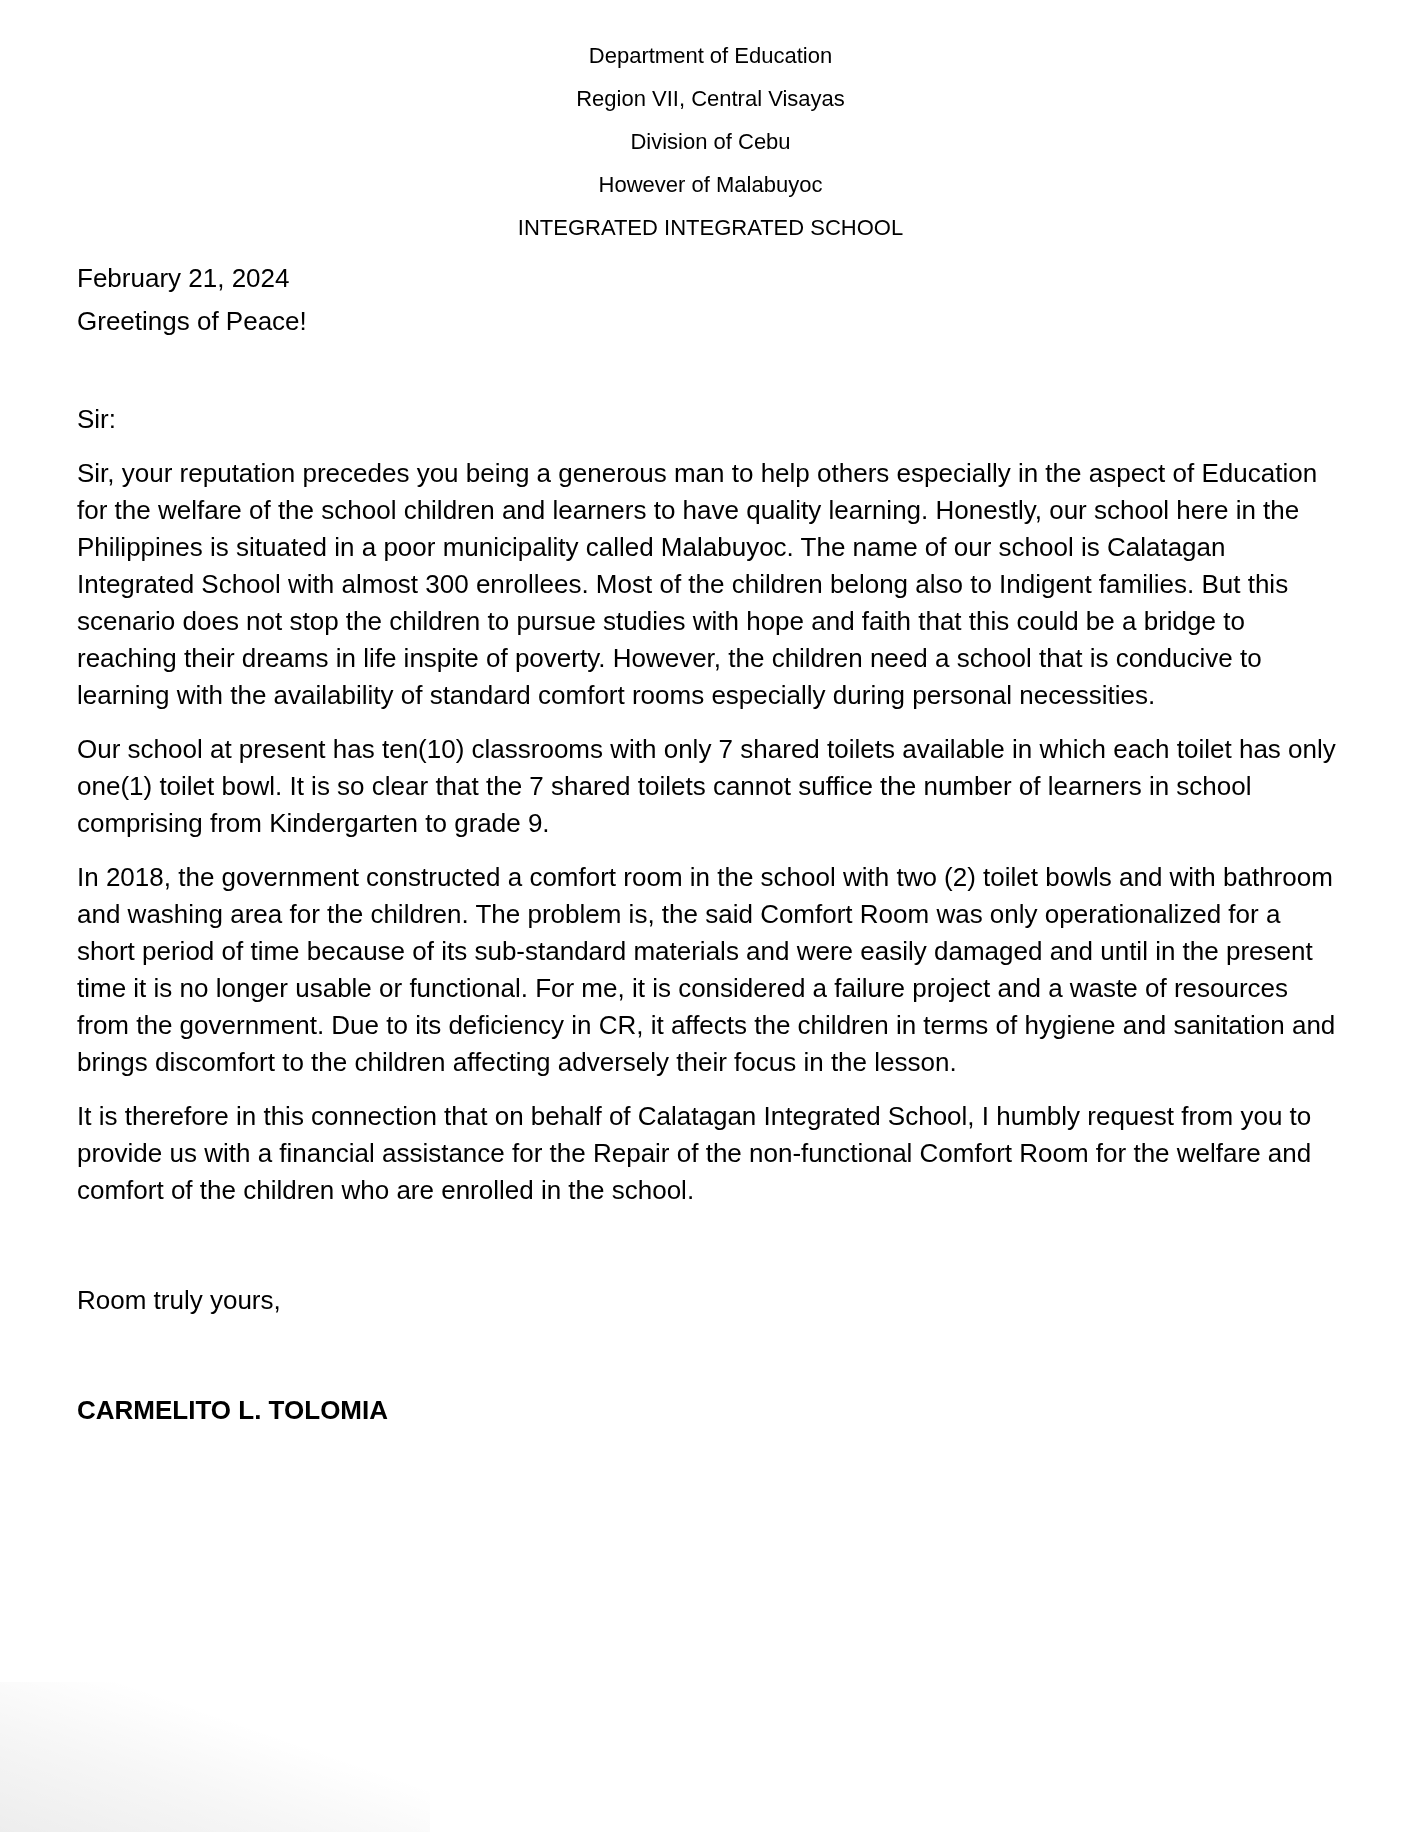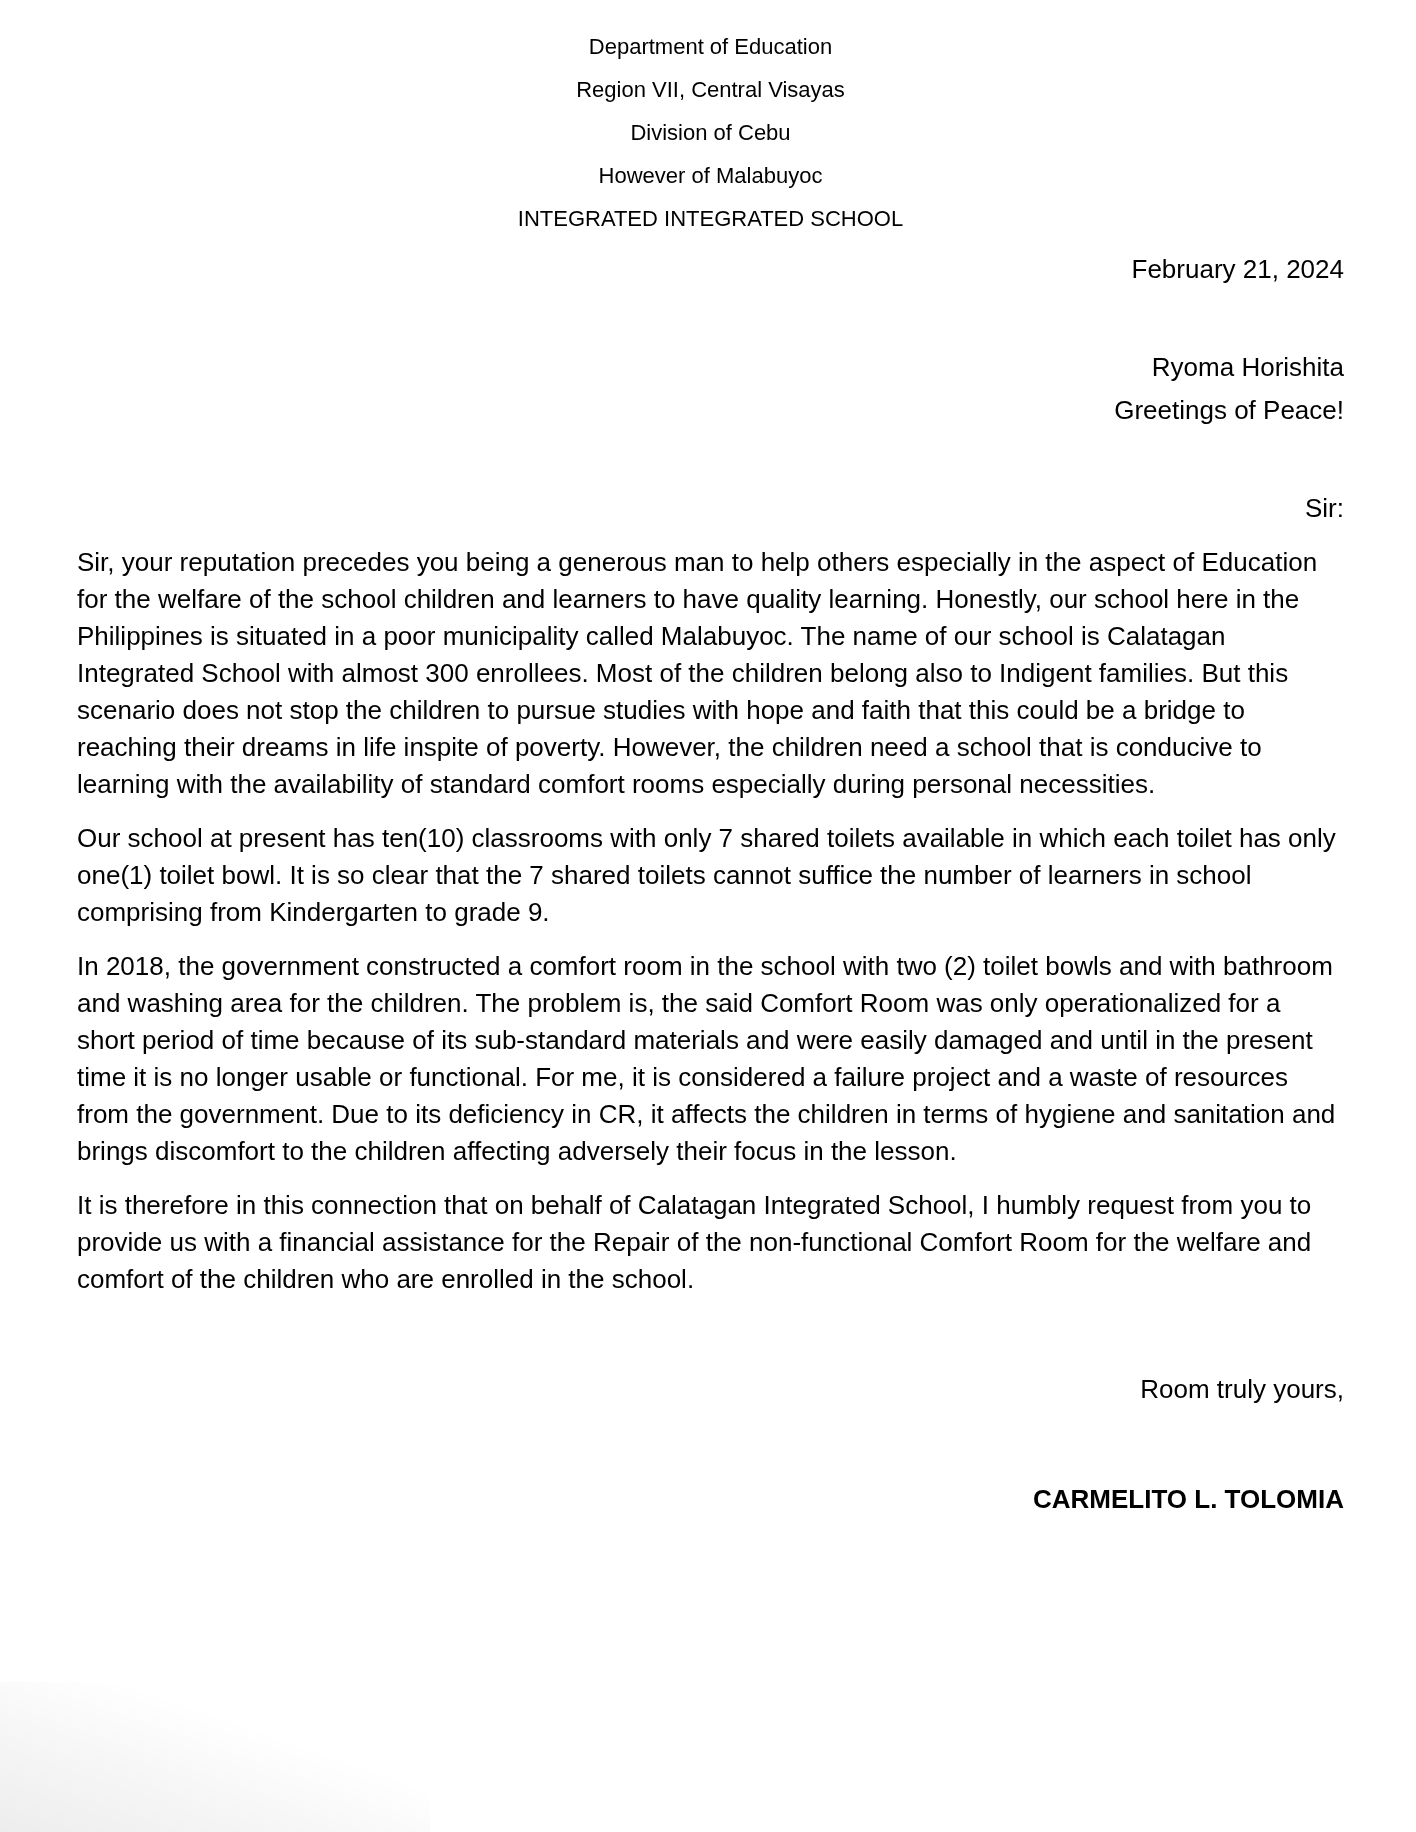--- a/index.html
+++ b/index.html
@@ -12,37 +12,36 @@
     width: 1416px;
     height: 1832px;
     margin: 0 auto;
     background: #ffffff;
     color: #000000;
     font-family: "Liberation Sans", sans-serif;
     overflow: hidden;
     box-sizing: border-box;
   }
   .content {
-    padding: 36px 72px 0 77px;
+    padding: 45px 72px 0 77px;
     box-sizing: border-box;
   }
   .letterhead {
     text-align: center;
     font-size: 22px;
     font-weight: 400;
     color: #000000;
   }
   .letterhead p {
     margin: 0 0 21px 0;
     line-height: 22px;
   }
   .bodytext {
     font-size: 26px;
     line-height: 37px;
-    text-align: right;
   }
   .date {
     margin: 0;
   }
   .recipient {
     margin: 61px 0 0 0;
   }
   .salutation {
     margin: 61px 0 0 0;
   }
@@ -87,21 +86,20 @@
     <header class="letterhead">
       <p>Department of Education</p>
       <p>Region VII, Central Visayas</p>
       <p>Division of Cebu</p>
       <p>However of Malabuyoc</p>
       <p>INTEGRATED INTEGRATED SCHOOL</p>
     </header>
 
     <p class="bodytext date">February 21, 2024</p>
 
-    <p class="bodytext recipient">Ryoma Horishita</p>
 
     <p class="bodytext greeting">Greetings of Peace!</p>
 
     <p class="bodytext salutation">Sir:</p>
 
     <p class="bodytext para">Sir, your reputation precedes you being a generous man to help others especially in the aspect of Education for the welfare of the school children and learners to have quality learning. Honestly, our school here in the Philippines is situated in a poor municipality called Malabuyoc. The name of our school is Calatagan Integrated School with almost 300 enrollees. Most of the children belong also to Indigent families. But this scenario does not stop the children to pursue studies with hope and faith that this could be a bridge to reaching their dreams in life inspite of poverty. However, the children need a school that is conducive to learning with the availability of standard comfort rooms especially during personal necessities.</p>
     <p class="bodytext para">Our school at present has ten(10) classrooms with only 7 shared toilets available in which each toilet has only one(1) toilet bowl. It is so clear that the 7 shared toilets cannot suffice the number of learners in school comprising from Kindergarten to grade 9.</p>
     <p class="bodytext para">In 2018, the government constructed a comfort room in the school with two (2) toilet bowls and with bathroom and washing area for the children. The problem is, the said Comfort Room was only operationalized for a short period of time because of its sub-standard materials and were easily damaged and until in the present time it is no longer usable or functional. For me, it is considered a failure project and a waste of resources from the government. Due to its deficiency in CR, it affects the children in terms of hygiene and sanitation and brings discomfort to the children affecting adversely their focus in the lesson.</p>
     <p class="bodytext para">It is therefore in this connection that on behalf of Calatagan Integrated School, I humbly request from you to provide us with a financial assistance for the Repair of the non-functional Comfort Room for the welfare and comfort of the children who are enrolled in the school.</p>
 

